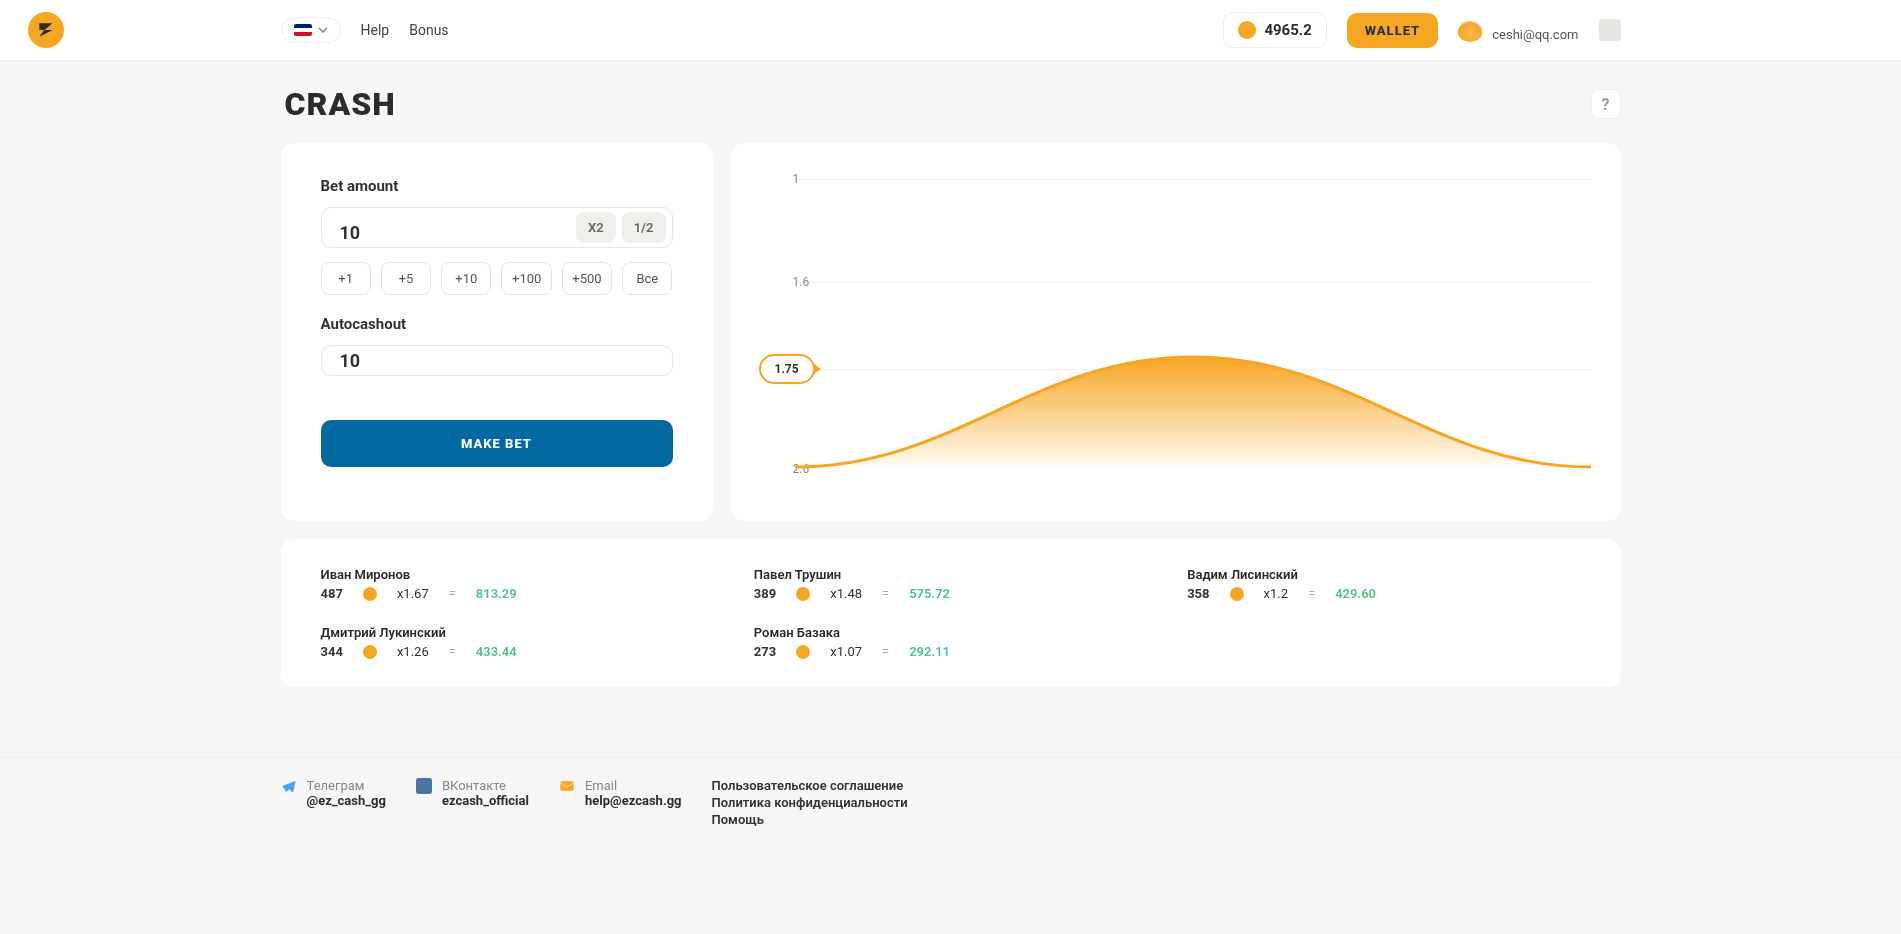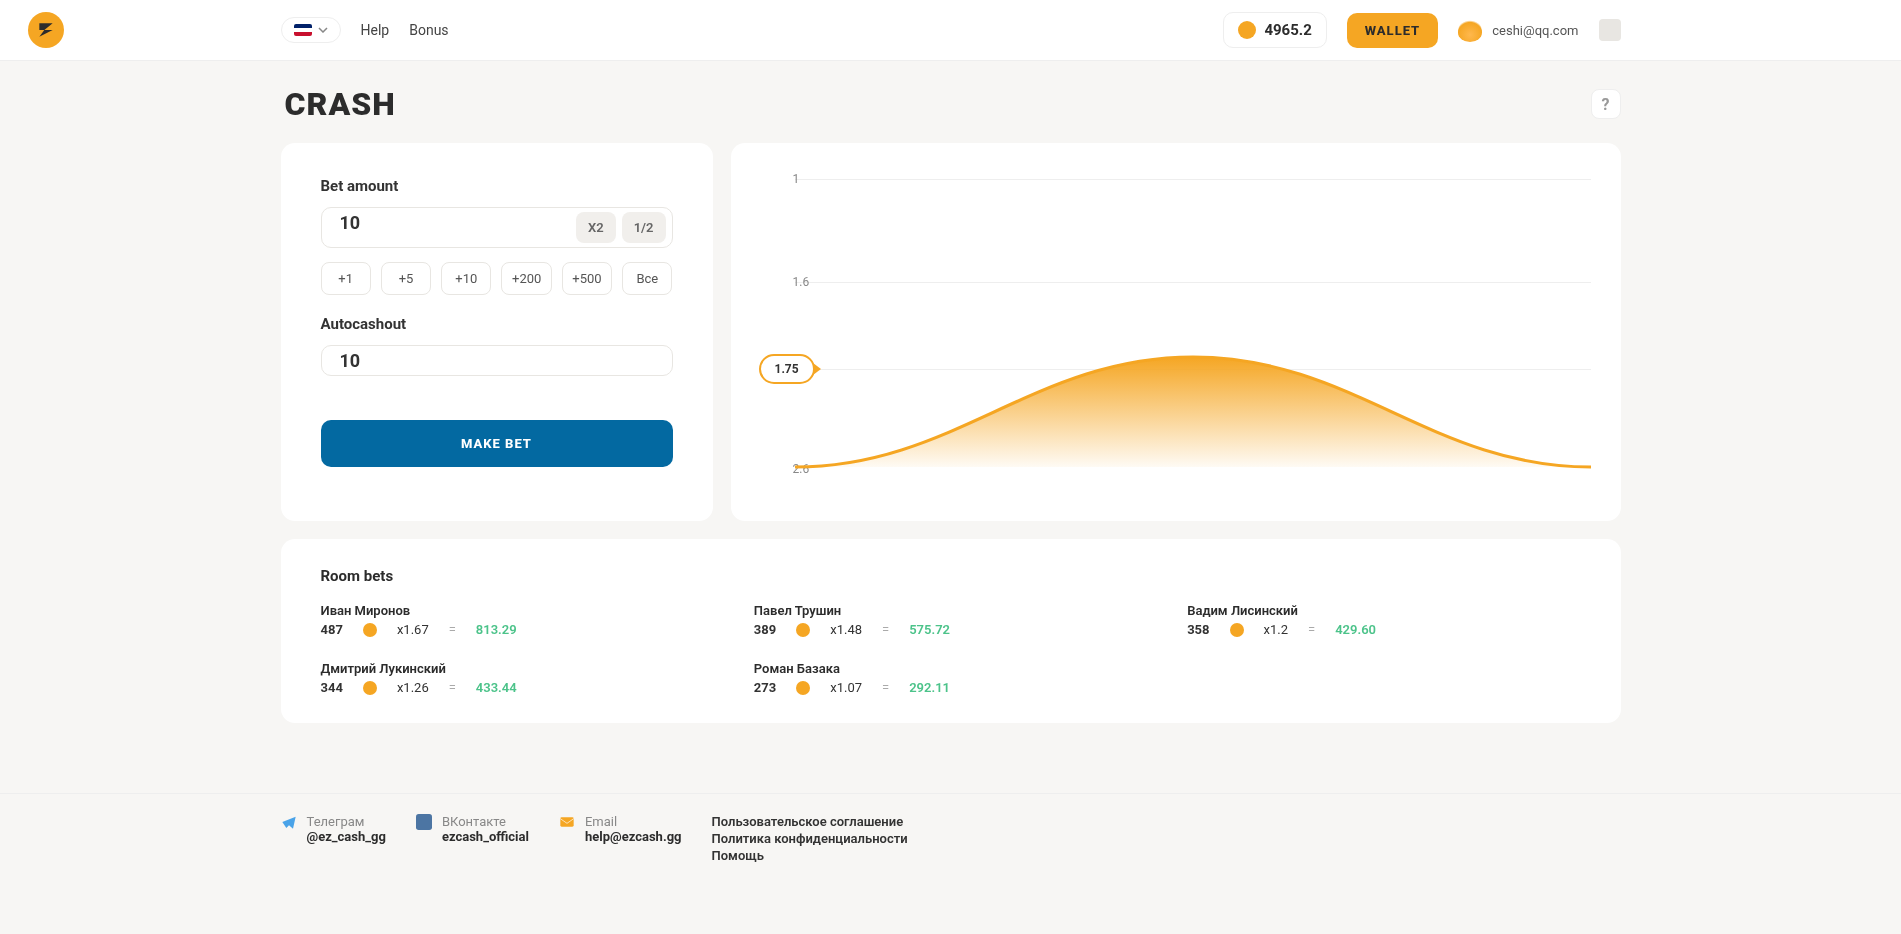--- a/index.html
+++ b/index.html
@@ -7,33 +7,33 @@
 .header{background:#fff;border-bottom:1px solid #eee;padding:12px 0}
 .header-inner{max-width:1360px;margin:0 auto;display:flex;align-items:center;gap:20px;padding:0 10px}
 .logo{width:36px;height:36px;border-radius:50%;background:#f5a623;display:flex;align-items:center;justify-content:center;font-weight:900;color:#2c2c2c;font-size:18px;margin-left:10px;position:absolute;left:18px}
 .lang-pill{display:flex;align-items:center;gap:6px;background:#fff;border:1px solid #eee;border-radius:20px;padding:6px 12px;font-size:13px;cursor:pointer}
 .flag{width:18px;height:12px;background:linear-gradient(to bottom,#012169 33%,#fff 33%,#fff 66%,#C8102E 66%);border-radius:2px}
 .nav-link{font-size:14px;color:#444;cursor:pointer}
 .spacer{flex:1}
 .balance-pill{display:flex;align-items:flex-end;gap:8px;background:#fff;border:1px solid #eee;border-radius:10px;padding:8px 14px;font-weight:700;font-size:15px}
 .coin{width:18px;height:18px;border-radius:50%;background:#f5a623;display:inline-block}
 .wallet-btn{background:#f5a623;color:#2c2c2c;font-weight:800;font-size:13px;letter-spacing:1px;border:none;border-radius:10px;padding:10px 18px;cursor:pointer}
-.user-chip{display:flex;align-items:center;gap:10px;font-size:13px;color:#555}
+.user-chip{display:flex;align-items:flex-end;gap:10px;font-size:13px;color:#555}
 .fire-icon{width:24px;height:24px;position:relative}
 .fire-icon::before{content:"";position:absolute;inset:0;background:radial-gradient(circle at 50% 70%,#ffb84d,#f5a623 60%,transparent 70%);border-radius:50% 50% 50% 50% / 60% 60% 40% 40%}
 .inbox{width:22px;height:22px;background:#e8e6e2;border-radius:4px}
 .container{max-width:1360px;margin:0 auto;padding:24px 10px 40px}
 .page-title{font-size:32px;font-weight:900;letter-spacing:1px;color:#2c2c2c;margin-left:4px}
 .title-row{display:flex;align-items:center;margin-bottom:20px}
 .help-circle{margin-left:auto;width:30px;height:30px;border-radius:8px;background:#fff;border:1px solid #eee;display:flex;align-items:center;justify-content:center;color:#999;font-weight:700;cursor:pointer}
 .panels{display:flex;gap:18px}
 .card{background:#fff;border-radius:14px;padding:34px 40px}
 .bet-card{width:432px}
 .label{font-weight:700;font-size:15px;margin-bottom:12px;color:#333}
-.input-row{display:flex;align-items:flex-start;border:1px solid #e8e6e2;border-radius:10px;padding:4px 6px 4px 18px;margin-bottom:14px}
+.input-row{display:flex;align-items:flex-end;border:1px solid #e8e6e2;border-radius:10px;padding:4px 6px 4px 18px;margin-bottom:14px}
 .input-row input{border:none;outline:none;font-size:18px;font-weight:700;flex:1;background:transparent;color:#333}
 .xbtn{background:#f1efec;border:none;border-radius:8px;padding:8px 12px;font-size:13px;font-weight:600;color:#666;margin-left:6px;cursor:pointer}
 .quick-row{display:flex;gap:10px;margin-bottom:20px}
 .qbtn{border:1px solid #e8e6e2;background:#fff;border-radius:8px;padding:8px 0;font-size:13px;color:#555;cursor:pointer;flex:1;text-align:center}
 .make-bet{width:100%;margin-top:30px;background:#0369a1;color:#fff;border:none;border-radius:10px;padding:16px 0;font-weight:800;letter-spacing:1px;font-size:13px;cursor:pointer}
 
 .chart-card{flex:1;position:relative;padding:24px 30px 24px 24px}
 .chart-area{position:relative;height:330px;margin-left:40px}
 .grid-line{position:absolute;left:0;right:0;height:1px;background:#eee}
 .grid-label{position:absolute;left:-2px;transform:translateY(-50%);font-size:12px;color:#888}
@@ -106,21 +106,21 @@
       <div class="label">Bet amount</div>
       <div class="input-row">
         <input value="10" style="">
         <button class="xbtn">X2</button>
         <button class="xbtn">1/2</button>
       </div>
       <div class="quick-row">
         <button class="qbtn">+1</button>
         <button class="qbtn">+5</button>
         <button class="qbtn">+10</button>
-        <button class="qbtn">+200</button>
+        <button class="qbtn">+100</button>
         <button class="qbtn">+500</button>
         <button class="qbtn">Все</button>
       </div>
       <div class="label">Autocashout</div>
       <div class="input-row">
         <input value="10" style="">
       </div>
       <button class="make-bet">MAKE BET</button>
     </div>
 
@@ -143,21 +143,20 @@
             </defs>
             <path d="M0,130 C120,130 180,20 300,20 C420,20 480,130 600,130 Z" fill="url(#g)"></path>
             <path d="M0,130 C120,130 180,20 300,20 C420,20 480,130 600,130" fill="none" stroke="#f5a623" stroke-width="3"></path>
           </svg>
         </div>
       </div>
     </div>
   </div>
 
   <div class="card room-card">
-    <div class="room-title">Room bets</div>
     <div class="bets-grid" id="bets-grid">
         <div class="bet-entry">
           <div class="bet-name">Иван Миронов</div>
           <div class="bet-line">
             <span class="amt">487</span>
             <span class="coin-sm"></span>
             <span class="mult">x1.67</span>
             <span class="eq">=</span>
             <span class="win">813.29</span>
           </div>

